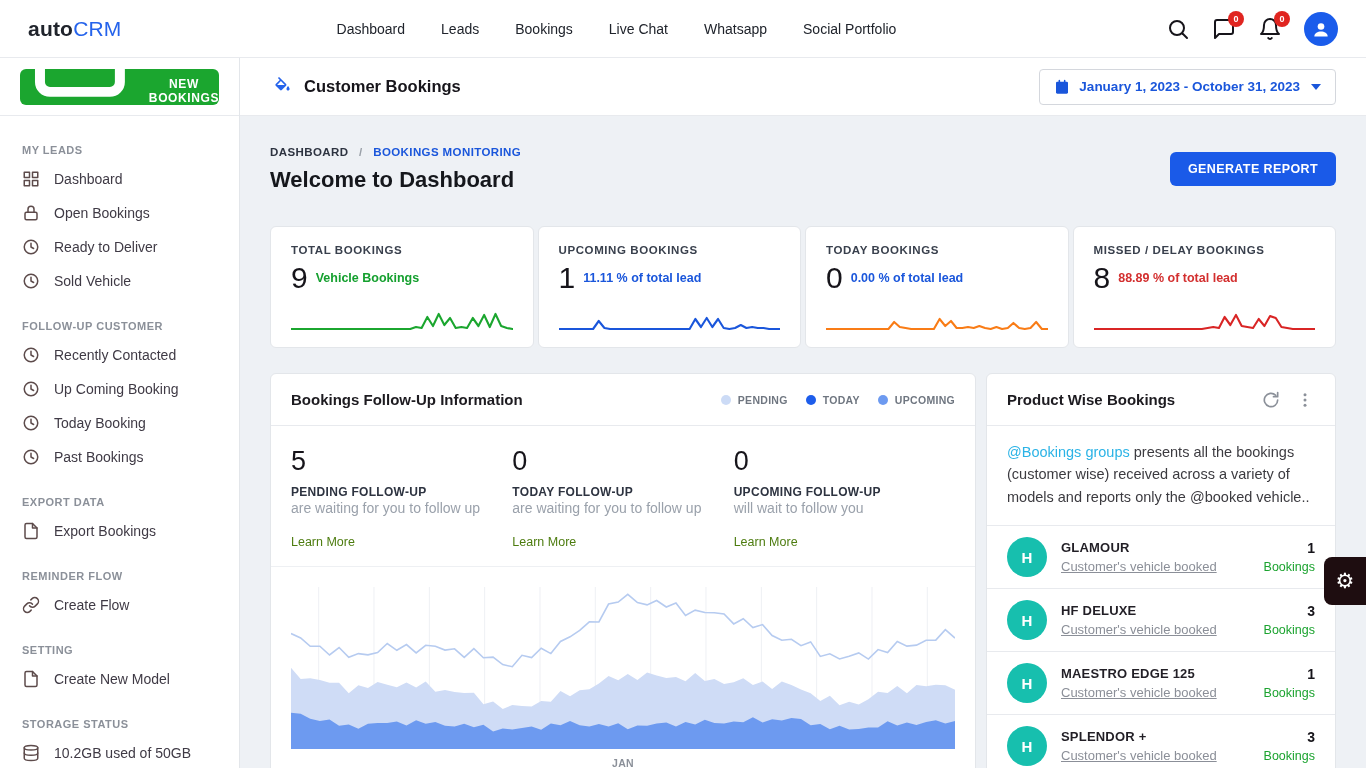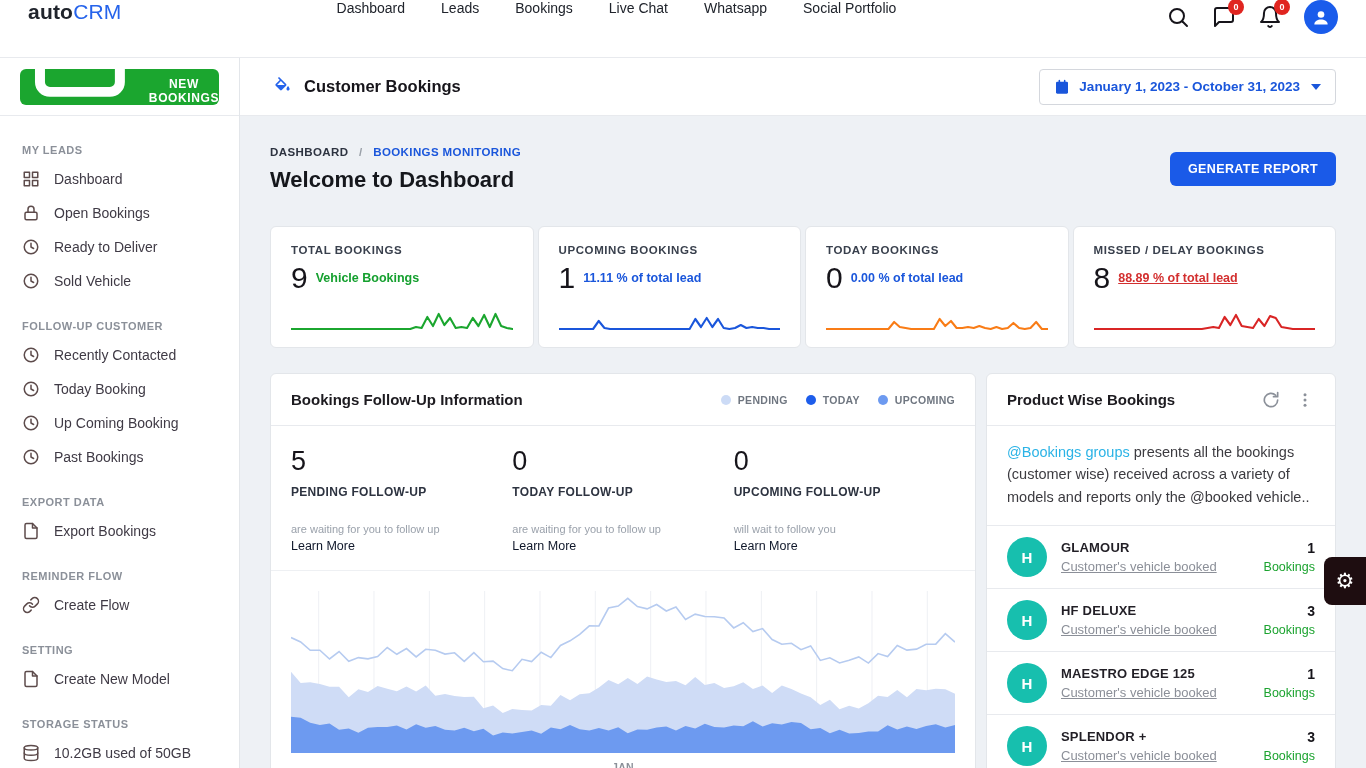--- a/index.html
+++ b/index.html
@@ -1,21 +1,21 @@
 <!DOCTYPE html>
 <html><head>
 <meta charset="utf-8">
 <style>
   * { margin:0; padding:0; box-sizing:border-box; }
   html,body { width:1366px; height:768px; overflow:hidden; background:#fff;
     font-family:"Liberation Sans", sans-serif; color:#20242c; }
 
   
   .topbar { height:58px; background:#fff; border-bottom:1px solid #e8eaee;
-    display:flex; align-items:flex-start; padding:0 28px; position:relative; z-index:5; }
+    display:flex; align-items:center; padding:0 28px; position:relative; z-index:5; }
   .logo { font-size:21px; font-weight:700; letter-spacing:.2px; cursor:pointer; }
   .logo .lg-blue { color:#2563eb; font-weight:500; }
   .main-nav { display:flex; gap:36px; margin-left:215px; }
   .main-nav a { font-size:14px; font-weight:500; color:#20242c; text-decoration:none; cursor:pointer; }
   .nav-right { margin-left:auto; display:flex; align-items:center; gap:22px; }
   .icon-btn { position:relative; width:24px; height:24px; display:flex; align-items:center;
     justify-content:center; color:#16141a; cursor:pointer; }
   .badge { position:absolute; top:-6px; right:-8px; min-width:16px; height:16px; border-radius:9px;
     background:#e02520; color:#fff; font-size:9px; font-weight:700; display:flex; align-items:center;
     justify-content:center; padding:0 3px; }
@@ -76,22 +76,22 @@
   .panel-head { height:52px; display:flex; align-items:center; padding:0 20px; border-bottom:1px solid #e8eaee; }
   .panel-title { font-size:15px; font-weight:700; color:#1d1b20; }
   .legend { margin-left:auto; display:flex; gap:18px; align-items:flex-start; }
   .legend-item { display:flex; align-items:center; gap:7px; font-size:10.5px; font-weight:700;
     color:#6f7680; letter-spacing:.3px; }
   .legend-dot { width:10px; height:10px; border-radius:50%; }
   .fu-stats { display:flex; padding:20px 20px 16px; border-bottom:1px solid #eef0f3; }
   .fu-col { flex:1; }
   .fu-val { font-size:27px; font-weight:500; color:#16141a; }
   .fu-lab { font-size:12px; font-weight:700; letter-spacing:.3px; color:#2d3340; margin-top:8px; }
-  .fu-desc { font-size:11px; color:#9aa1ab; margin-top:24px; }
-  .fu-link { font-size:12.5px; color:#0f172a; margin-top:4px; cursor:pointer; display:inline-block; }
+  .fu-desc { font-size:14px; color:#9aa1ab; margin-top:1px; }
+  .fu-link { font-size:12.5px; color:#4d7c0f; margin-top:19px; cursor:pointer; display:inline-block; }
   .fu-chart { padding:12px 20px 0; }
   .fu-chart svg { width:100%; height:172px; display:block; }
   .fu-xlabels { display:flex; margin-top:6px;flex-direction:column; }
   .fu-xlabels span { flex:1; text-align:center; font-size:10.5px; font-weight:700;
     color:#8b9099; letter-spacing:.4px; }
 
   
   .pw-panel { width:350px; flex:none; }
   .ph-icons { margin-left:auto; display:flex; gap:14px; align-items:center; color:#8b9099; }
   .ph-icons .icon-btn { width:20px; height:20px; color:#8b9099; }
@@ -222,30 +222,30 @@
             </span>
             <span>Recently Contacted</span>
           </div>
           <div class="sb-item">
             <span class="sb-ico">
               <svg viewBox="0 0 24 24" width="100%" height="100%" fill="none" stroke="currentColor" stroke-width="2" stroke-linecap="round" stroke-linejoin="round">
                 <circle cx="12" cy="12" r="9"></circle>
                 <polyline points="12 7 12 12 15.5 14"></polyline>
               </svg>
             </span>
-            <span>Today Booking</span>
+            <span>Up Coming Booking</span>
           </div>
           <div class="sb-item">
             <span class="sb-ico">
               <svg viewBox="0 0 24 24" width="100%" height="100%" fill="none" stroke="currentColor" stroke-width="2" stroke-linecap="round" stroke-linejoin="round">
                 <circle cx="12" cy="12" r="9"></circle>
                 <polyline points="12 7 12 12 15.5 14"></polyline>
               </svg>
             </span>
-            <span>Up Coming Booking</span>
+            <span>Today Booking</span>
           </div>
           <div class="sb-item">
             <span class="sb-ico">
               <svg viewBox="0 0 24 24" width="100%" height="100%" fill="none" stroke="currentColor" stroke-width="2" stroke-linecap="round" stroke-linejoin="round">
                 <circle cx="12" cy="12" r="9"></circle>
                 <polyline points="12 7 12 12 15.5 14"></polyline>
               </svg>
             </span>
             <span>Past Bookings</span>
           </div>
@@ -372,21 +372,21 @@
             <div class="sc-spark">
               <svg viewBox="0 0 232 30" preserveAspectRatio="none">
                 <polyline points="0.0,26.0 5.9,26.0 11.9,26.0 17.8,26.0 23.8,26.0 29.7,26.0 35.7,26.0 41.6,26.0 47.6,26.0 53.5,26.0 59.5,26.0 65.4,26.0 71.4,19.0 77.3,24.0 83.3,25.0 89.2,26.0 95.2,26.0 101.1,26.0 107.1,26.0 113.0,26.0 119.0,16.0 124.9,23.0 130.9,18.0 136.8,25.0 142.8,25.0 148.7,24.0 154.7,25.0 160.6,23.0 166.6,25.0 172.5,26.0 178.5,24.0 184.4,26.0 190.4,25.0 196.3,20.0 202.3,25.0 208.2,26.0 214.2,25.0 220.1,19.0 226.1,26.0 232.0,26.0" fill="none" stroke="#f97c16" stroke-width="2.2" stroke-linejoin="round" stroke-linecap="round"></polyline>
               </svg>
             </div>
           </div>
           <div class="stat-card">
             <div class="sc-label">MISSED / DELAY BOOKINGS</div>
             <div class="sc-valrow">
               <span class="sc-value">8</span>
-              <span class="sc-sub" style="color: rgb(211, 47, 47); text-decoration: underline;">88.89 % of total lead</span>
+              <span class="sc-sub" style="color: rgb(211, 47, 47);">88.89 % of total lead</span>
             </div>
             <div class="sc-spark">
               <svg viewBox="0 0 232 30" preserveAspectRatio="none">
                 <polyline points="0.0,26.0 5.9,26.0 11.9,26.0 17.8,26.0 23.8,26.0 29.7,26.0 35.7,26.0 41.6,26.0 47.6,26.0 53.5,26.0 59.5,26.0 65.4,26.0 71.4,26.0 77.3,26.0 83.3,26.0 89.2,26.0 95.2,26.0 101.1,26.0 107.1,26.0 113.0,26.0 119.0,25.0 124.9,24.0 130.9,25.0 136.8,14.0 142.8,22.0 148.7,12.0 154.7,23.0 160.6,24.0 166.6,25.0 172.5,16.0 178.5,23.0 184.4,13.0 190.4,15.0 196.3,24.0 202.3,25.0 208.2,26.0 214.2,26.0 220.1,26.0 226.1,26.0 232.0,26.0" fill="none" stroke="#d92525" stroke-width="2.2" stroke-linejoin="round" stroke-linecap="round"></polyline>
               </svg>
             </div>
           </div>
         </div>
 
       <div class="panels-row">

